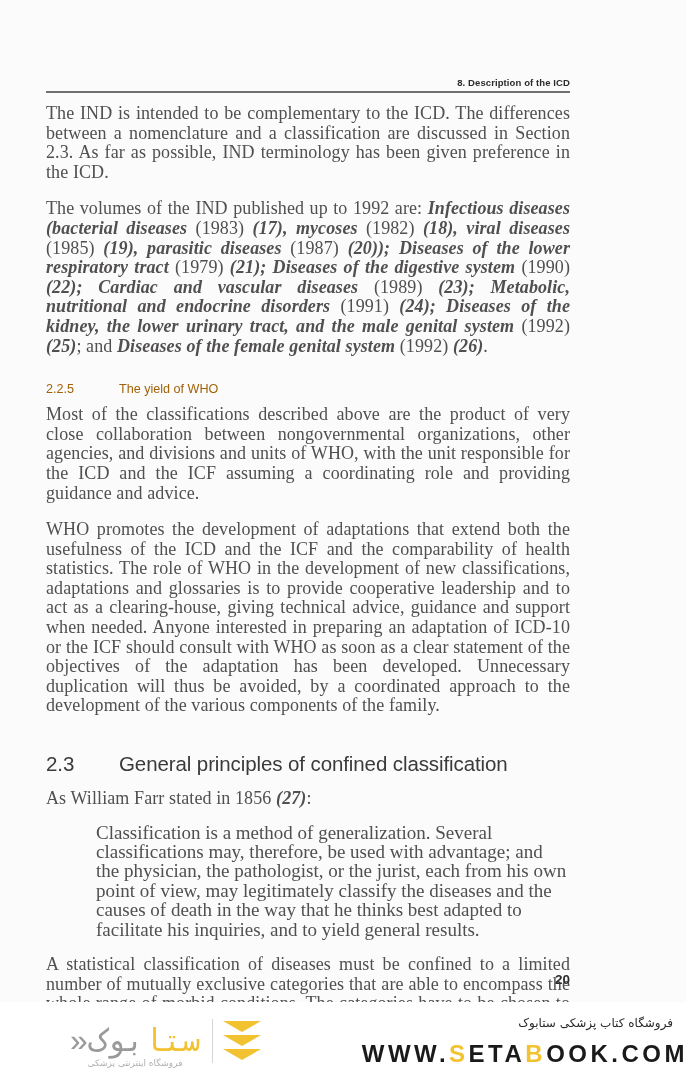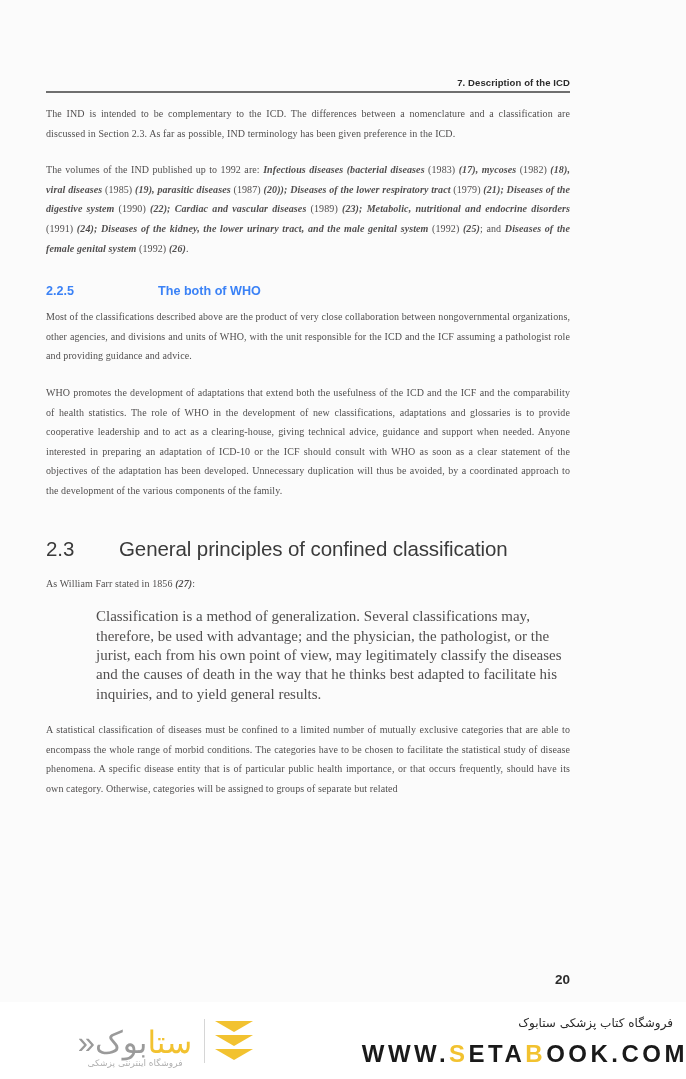--- a/index.html
+++ b/index.html
@@ -52,21 +52,21 @@
   
   .content {
     position: absolute;
     left: 46px;
     top: 104px;
     width: 524px;
   }
 
   p.body {
     margin: 0 0 17px 0;
-    font-size: 10px;
+    font-size: 18px;
     line-height: 19.6px;
     color: #514f4f;
     text-align: justify;
     text-justify: inter-word;
     letter-spacing: 0.1px;
   }
   p.body.tight {
     margin-bottom: 4px;
   }
   p.last {
@@ -75,25 +75,24 @@
 
   em, .ital {
     font-style: italic;
     font-weight: bold;
   }
 
   
   .subhead {
     font-family: "Liberation Sans", sans-serif;
     font-size: 12.6px;
-    font-weight: bold;
-    color: #3b82f6;
+    font-weight: normal;
+    color: #a16207;
     margin: 26px 0 9px 0;
     display: flex;
-    gap: 39px;
   }
   .subhead .num {
     width: 73px;
     flex: 0 0 73px;
   }
 
   
   .mainhead {
     font-family: "Liberation Sans", sans-serif;
     font-size: 20.5px;
@@ -106,21 +105,21 @@
   }
   .mainhead .num {
     width: 73px;
     flex: 0 0 73px;
   }
 
   
   .quote {
     margin: 14px 0 16px 0;
     padding-left: 50px;
-    font-size: 15px;
+    font-size: 19px;
     line-height: 19.4px;
     color: #514f4f;
     text-align: left;
   }
 
   
   .page-number {
     position: absolute;
     left: 46px;
     top: 972px;
@@ -163,21 +162,21 @@
     align-items: center;
     transform: translateX(-6px);
   }
   .logo-wordmark {
     display: flex;
     flex-direction: column;
     align-items: center;
     margin-right: 10px;
   }
   .logo-script {
-    font-family: Liberation Sans, sans-serif;
+    font-family: Liberation Mono, monospace;
     font-size: 31px;
     line-height: 34px;
     color: #9a9a9a;
     letter-spacing: 1px;
     direction: rtl;
     white-space: nowrap;
     margin-top: 12px;
   }
   .logo-script .gold {
     color: #f2c230;
@@ -238,36 +237,36 @@
   .footer-url .gold {
     color: #f2c230;
   }
 </style>
 </head>
 <body>
 
 <div class="page">
 
   <div class="header-block">
-    <div class="header-text">7. Description of the ICD</div>
+    <div class="header-text">8. Description of the ICD</div>
     <div class="header-rule"></div>
   </div>
 
   <div class="content">
 
     <p class="body">The IND is intended to be complementary to the ICD. The differences between a nomenclature and a classification are discussed in Section 2.3. As far as possible, IND terminology has been given preference in the ICD.</p>
 
     <p class="body"><span>The volumes of the IND published up to 1992 are: </span><em>Infectious diseases (bacterial diseases</em><span> (1983) </span><em>(17), mycoses</em><span> (1982) </span><em>(18), viral diseases</em><span> (1985) </span><em>(19), parasitic diseases</em><span> (1987) </span><em>(20)); Diseases of the lower respiratory tract</em><span> (1979) </span><em>(21); Diseases of the digestive system</em><span> (1990) </span><em>(22); Cardiac and vascular diseases</em><span> (1989) </span><em>(23); Metabolic, nutritional and endocrine disorders</em><span> (1991) </span><em>(24); Diseases of the kidney, the lower urinary tract, and the male genital system</em><span> (1992) </span><em>(25)</em><span>; and </span><em>Diseases of the female genital system</em><span> (1992) </span><em>(26)</em><span>.</span></p>
 
     <div class="subhead">
       <span class="num">2.2.5</span>
-      <span>The both of WHO</span>
+      <span>The yield of WHO</span>
     </div>
 
-    <p class="body">Most of the classifications described above are the product of very close collaboration between nongovernmental organizations, other agencies, and divisions and units of WHO, with the unit responsible for the ICD and the ICF assuming a pathologist role and providing guidance and advice.</p>
+    <p class="body">Most of the classifications described above are the product of very close collaboration between nongovernmental organizations, other agencies, and divisions and units of WHO, with the unit responsible for the ICD and the ICF assuming a coordinating role and providing guidance and advice.</p>
     <p class="body">WHO promotes the development of adaptations that extend both the usefulness of the ICD and the ICF and the comparability of health statistics. The role of WHO in the development of new classifications, adaptations and glossaries is to provide cooperative leadership and to act as a clearing-house, giving technical advice, guidance and support when needed. Anyone interested in preparing an adaptation of ICD-10 or the ICF should consult with WHO as soon as a clear statement of the objectives of the adaptation has been developed. Unnecessary duplication will thus be avoided, by a coordinated approach to the development of the various components of the family.</p>
 
     <div class="mainhead">
       <span class="num">2.3</span>
       <span>General principles of confined classification</span>
     </div>
 
     <p class="body tight"><span>As William Farr stated in 1856 </span><em>(27)</em><span>:</span></p>
 
     <div class="quote">Classification is a method of generalization. Several classifications may, therefore, be used with advantage; and the physician, the pathologist, or the jurist, each from his own point of view, may legitimately classify the diseases and the causes of death in the way that he thinks best adapted to facilitate his inquiries, and to yield general results.</div>

